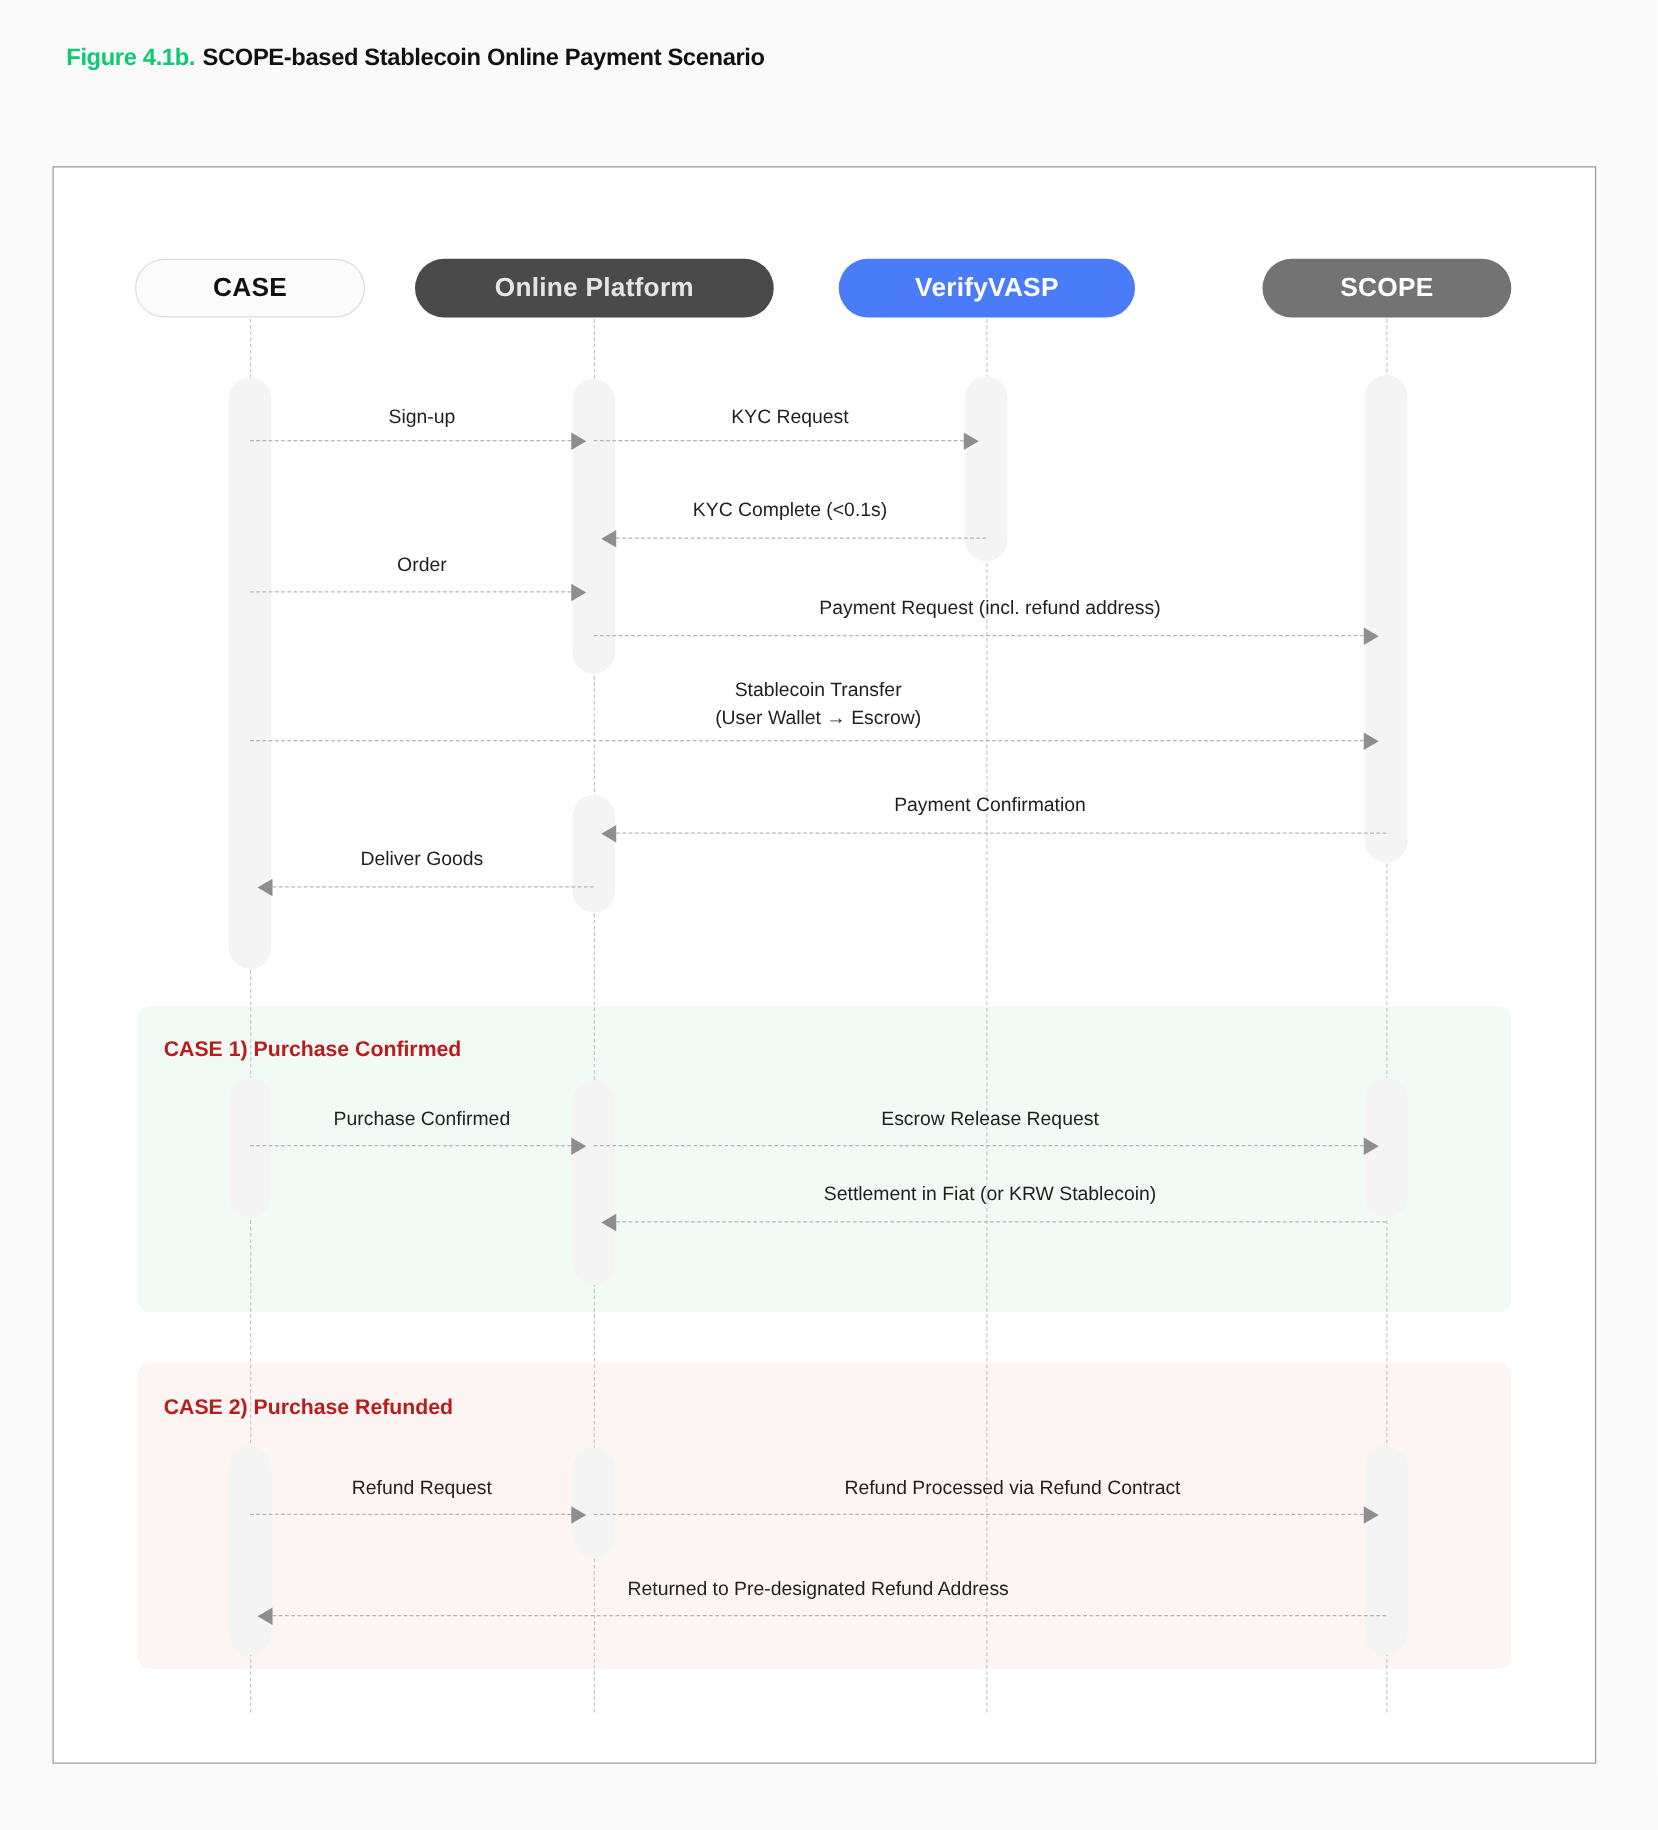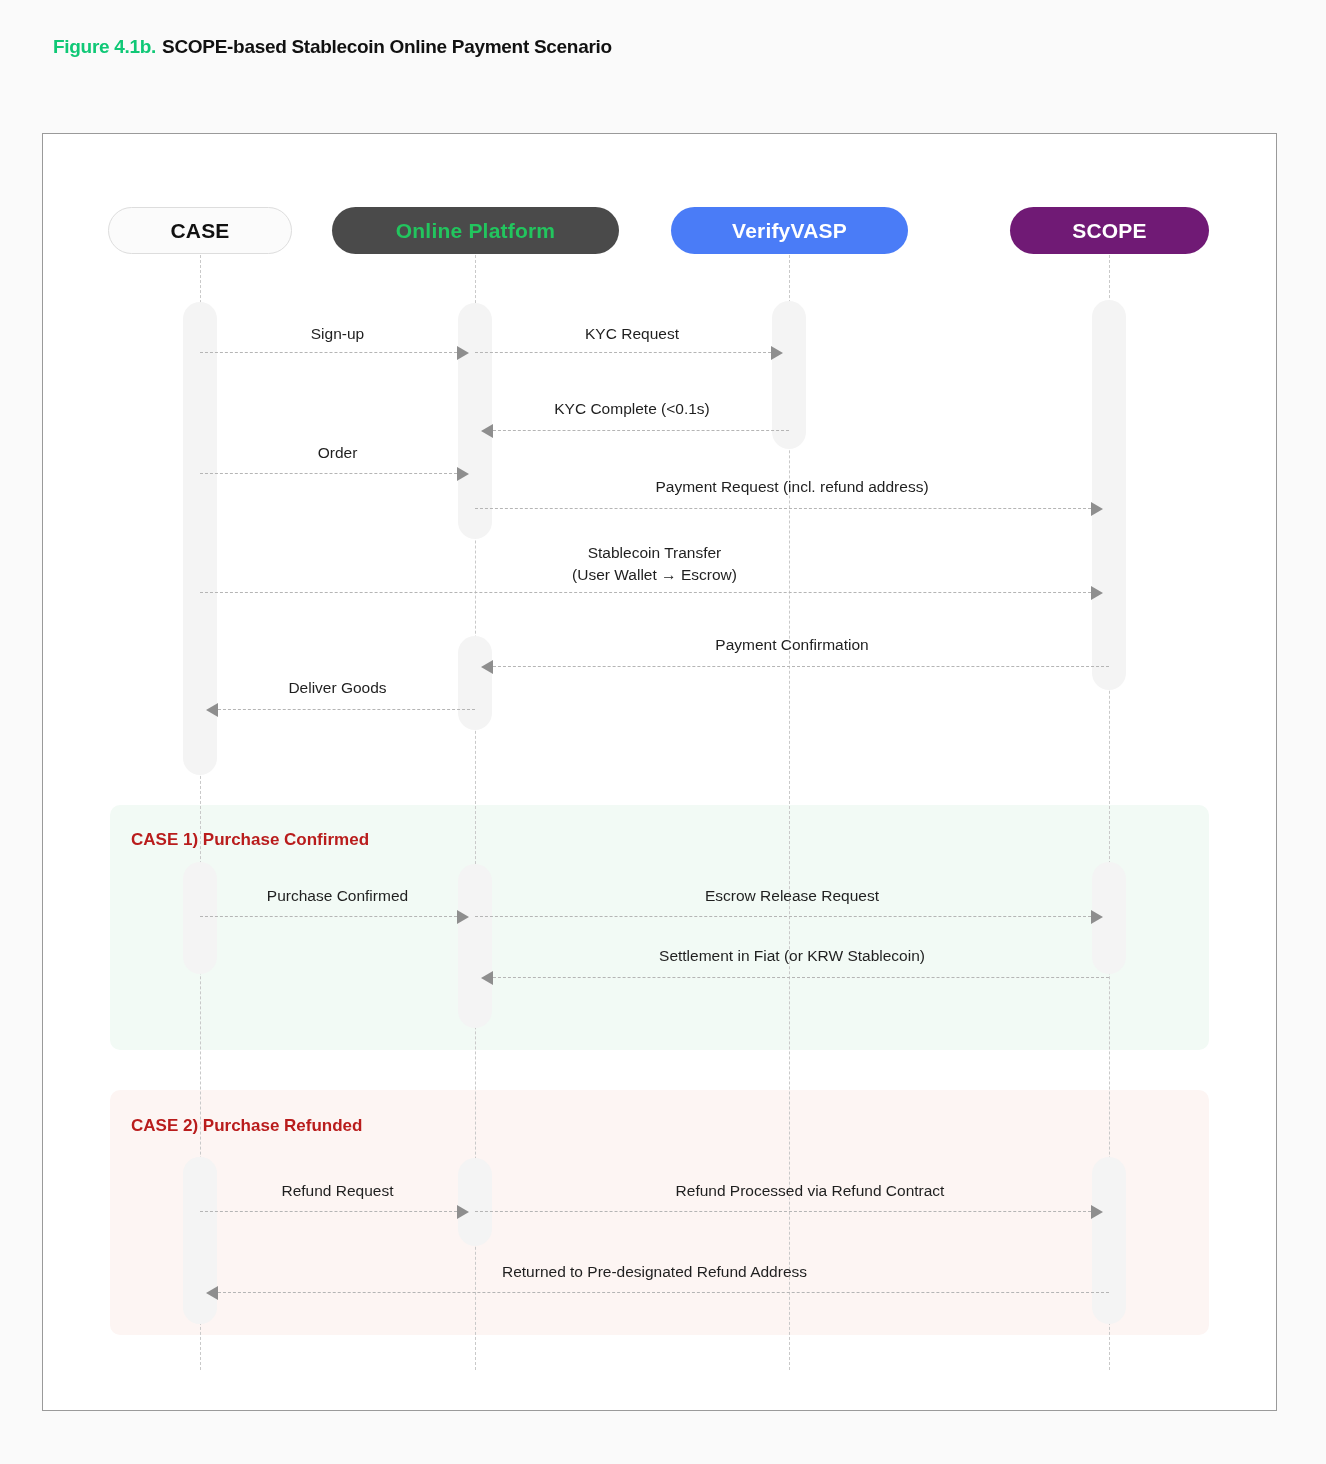--- a/index.html
+++ b/index.html
@@ -133,27 +133,27 @@
     <div class="activation" style="left: 415px; top: 730px; height: 164px; background: rgb(244, 244, 244);"></div>
     <div class="activation" style="left: 415px; top: 1024px; height: 88px; background: rgb(244, 244, 244);"></div>
     <div class="activation" style="left: 729px; top: 167px; height: 148px; background: rgb(244, 244, 244);"></div>
     <div class="activation" style="left: 1049px; top: 166px; height: 390px; background: rgb(244, 244, 244);"></div>
     <div class="activation" style="left: 1049px; top: 728px; height: 112px; background: rgb(244, 244, 244);"></div>
     <div class="activation" style="left: 1049px; top: 1023px; height: 167px; background: rgb(244, 244, 244);"></div>
     <div class="activation" style="left: 140px; top: 1023px; height: 167px; background: rgb(244, 244, 244);"></div>
     <div class="actor-pill" style="left: 65px; top: 73px; width: 184px; background: rgb(251, 251, 251); border: 1.5px solid rgb(221, 221, 221); color: rgb(17, 17, 17);">
       <span>CASE</span>
     </div>
-    <div class="actor-pill" style="left: 289px; top: 73px; width: 287px; background: rgb(74, 74, 74); color: #22c55e;">
+    <div class="actor-pill" style="left: 289px; top: 73px; width: 287px; background: rgb(74, 74, 74); color: #e5e5e5;">
       <span>Online Platform</span>
     </div>
     <div class="actor-pill" style="left: 628px; top: 73px; width: 237px; background: rgb(74, 124, 247); color: rgb(255, 255, 255);">
       <span>VerifyVASP</span>
     </div>
-    <div class="actor-pill" style="left: 967px; top: 73px; width: 199px; background: #701a75; color: rgb(255, 255, 255);">
+    <div class="actor-pill" style="left: 967px; top: 73px; width: 199px; background: #737373; color: rgb(255, 255, 255);">
       <span>SCOPE</span>
     </div>
     <div class="msg" style="left: 157px; top: 218px; width: 257px;">
       <div class="arrow-head right"></div>
     </div>
     <div class="msg-label" style="left: 84.5px; top: 189px; width: 420px;">Sign-up</div>
     <div class="msg" style="left: 432px; top: 218px; width: 296px;">
       <div class="arrow-head right"></div>
     </div>
     <div class="msg-label" style="left: 379px; top: 189px; width: 420px;">KYC Request</div>

